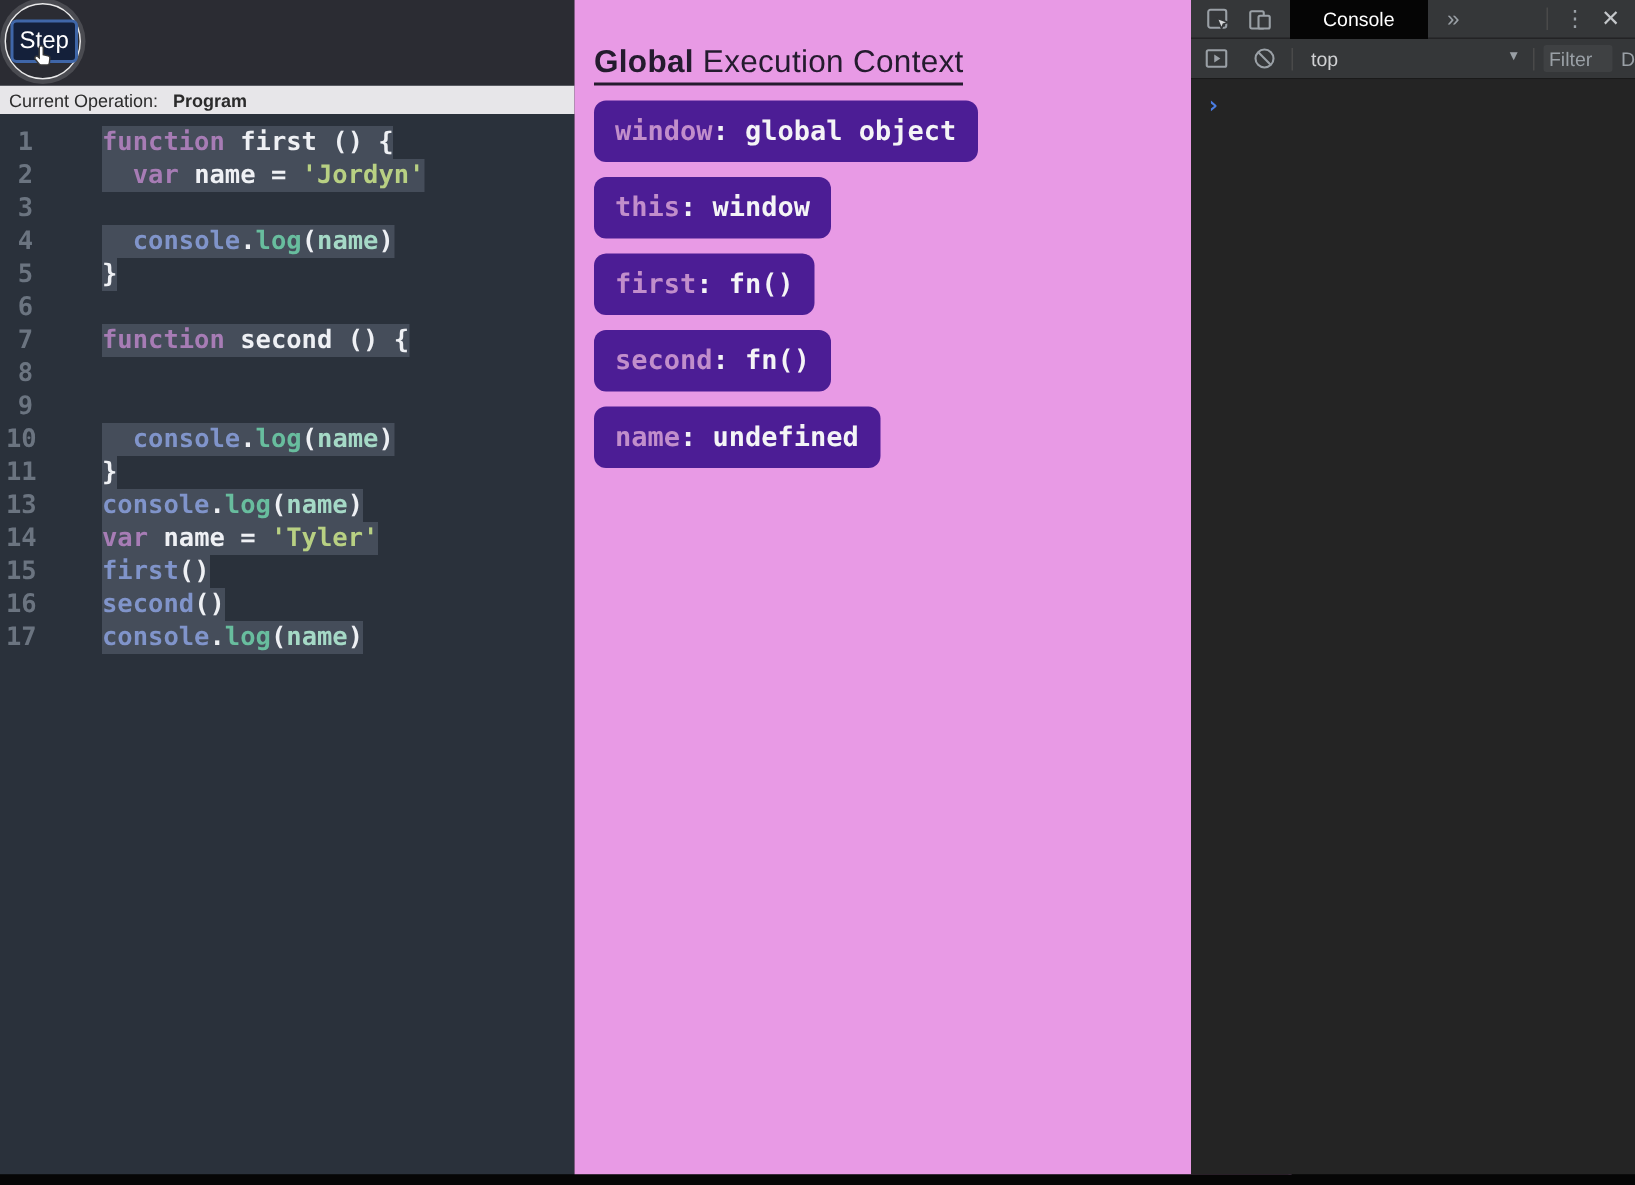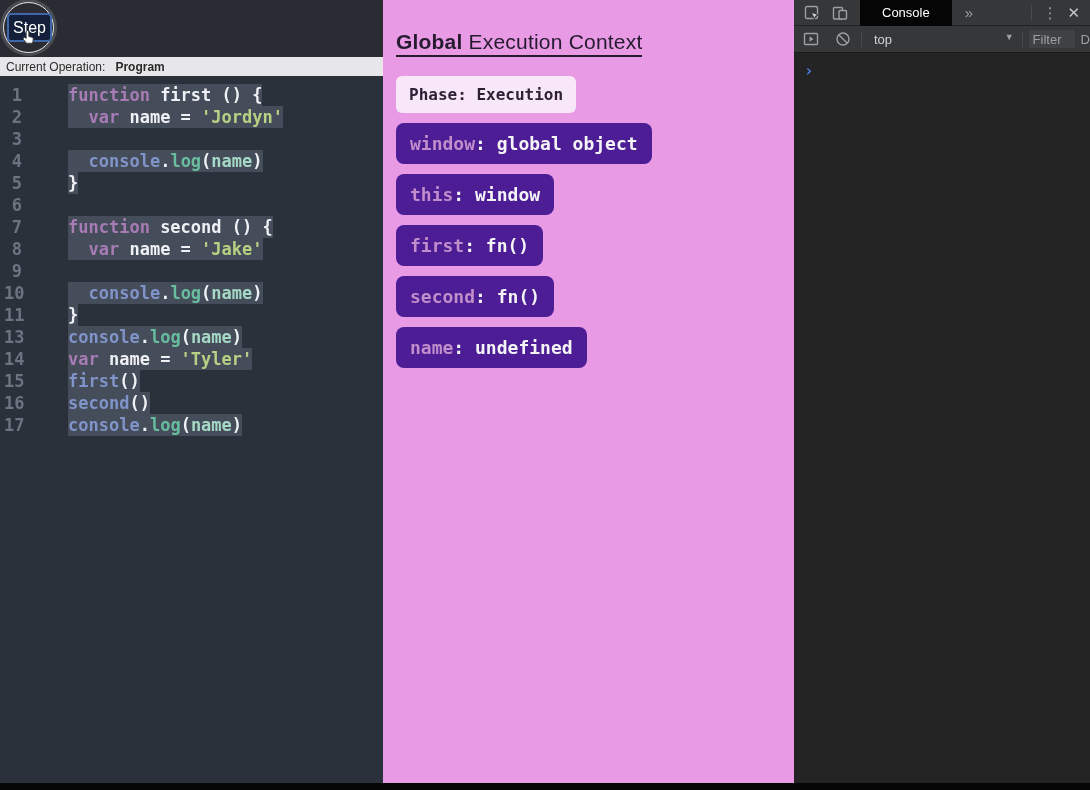--- a/index.html
+++ b/index.html
@@ -95,40 +95,36 @@
     </div>
     <div class="editor">
       <div>
           <div class="line"><span class="gutter">1</span><span class="code hl"><span class="tk-kw">function</span><span class="tk-pl"> first () {</span></span></div>
           <div class="line"><span class="gutter">2</span><span class="code hl"><span class="tk-pl">  </span><span class="tk-kw">var</span><span class="tk-pl"> name = </span><span class="tk-str">'Jordyn'</span></span></div>
           <div class="line"><span class="gutter">3</span><span class="code"></span></div>
           <div class="line"><span class="gutter">4</span><span class="code hl"><span class="tk-pl">  </span><span class="tk-obj">console</span><span class="tk-pl">.</span><span class="tk-met">log</span><span class="tk-pl">(</span><span class="tk-arg">name</span><span class="tk-pl">)</span></span></div>
           <div class="line"><span class="gutter">5</span><span class="code hl"><span class="tk-pl">}</span></span></div>
           <div class="line"><span class="gutter">6</span><span class="code"></span></div>
           <div class="line"><span class="gutter">7</span><span class="code hl"><span class="tk-kw">function</span><span class="tk-pl"> second () {</span></span></div>
-          <div class="line"><span class="gutter">8</span><span class="code hl"><span class="tk-pl">  </span><span class="tk-kw">var</span><span class="tk-pl"> name = </span><span class="tk-str">'Jake'</span></span></div>
+          <div class="line"><span class="gutter">8</span></div>
           <div class="line"><span class="gutter">9</span><span class="code"></span></div>
           <div class="line"><span class="gutter">10</span><span class="code hl"><span class="tk-pl">  </span><span class="tk-obj">console</span><span class="tk-pl">.</span><span class="tk-met">log</span><span class="tk-pl">(</span><span class="tk-arg">name</span><span class="tk-pl">)</span></span></div>
           <div class="line"><span class="gutter">11</span><span class="code hl"><span class="tk-pl">}</span></span></div>
           <div class="line"><span class="gutter">13</span><span class="code hl"><span class="tk-obj">console</span><span class="tk-pl">.</span><span class="tk-met">log</span><span class="tk-pl">(</span><span class="tk-arg">name</span><span class="tk-pl">)</span></span></div>
           <div class="line"><span class="gutter">14</span><span class="code hl"><span class="tk-kw">var</span><span class="tk-pl"> name = </span><span class="tk-str">'Tyler'</span></span></div>
           <div class="line"><span class="gutter">15</span><span class="code hl"><span class="tk-obj">first</span><span class="tk-pl">()</span></span></div>
           <div class="line"><span class="gutter">16</span><span class="code hl"><span class="tk-obj">second</span><span class="tk-pl">()</span></span></div>
           <div class="line"><span class="gutter">17</span><span class="code hl"><span class="tk-obj">console</span><span class="tk-pl">.</span><span class="tk-met">log</span><span class="tk-pl">(</span><span class="tk-arg">name</span><span class="tk-pl">)</span></span></div>
         </div>
     </div>
   </div>
 
   <div class="center">
     <div class="ctx-title">
       <span class="t-bold">Global</span><span> Execution Context</span>
-    </div>
-    <div class="phase-badge">
-      <span>Phase:</span>
-        <span> Execution</span>
     </div>
     <div class="vars">
         <div class="var-badge">
           <span class="var-key">window</span>
           <span class="var-val">: global object</span>
         </div>
         <div class="var-badge">
           <span class="var-key">this</span>
           <span class="var-val">: window</span>
         </div>

